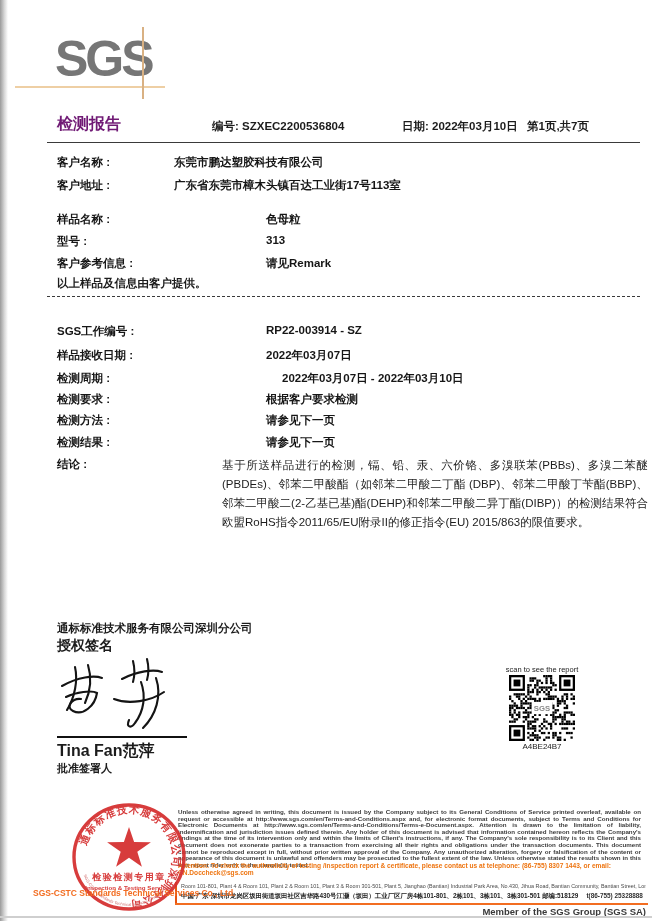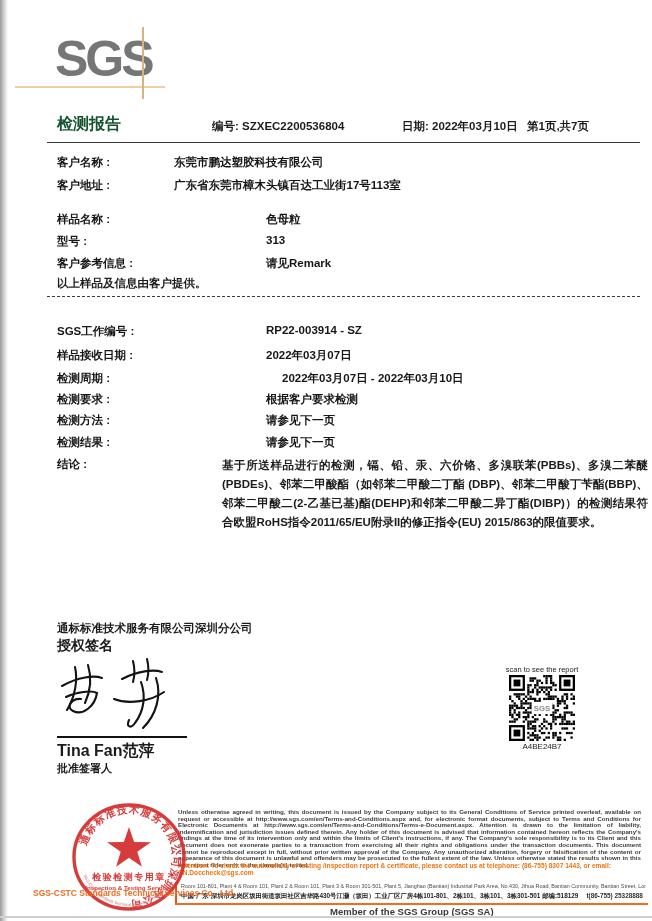--- a/index.html
+++ b/index.html
@@ -8,31 +8,31 @@
   .abs{position:absolute;}
   .edge{left:0;top:0;width:8px;height:921px;background:linear-gradient(90deg,#9a9a9a,#d7d7d7 55%,#ffffff);}
   .bottom-edge{left:0;top:916px;width:652px;height:2px;background:#cfcfcf;}
 
   
   .logo{left:55px;top:34px;font-size:50px;font-weight:bold;color:#767676;letter-spacing:-3px;line-height:1;}
   .tan-h{left:15px;top:86px;width:150px;height:2px;background:#eecfa4;}
   .tan-v{left:142px;top:27px;width:2px;height:72px;background:#d9b183;}
 
   
-  .hdr-title{left:57px;top:114px;font-size:16px;font-weight:bold;color:#14532d;}
+  .hdr-title{left:57px;top:114px;font-size:16px;font-weight:bold;color:#701a75;}
   .hdr-no{left:204px;top:119px;font-size:11.5px;font-weight:bold;padding-left:8px;}
   .hdr-date{left:402px;top:119px;font-size:11.5px;font-weight:bold;}
   .hdr-page{left:527px;top:119px;font-size:11.5px;font-weight:bold;}
   .rule{left:47px;top:142px;width:593px;height:1px;background:#3a3a3a;}
   .dashed{left:47px;top:296px;width:593px;height:0;border-top:1.5px dashed #3a3a3a;}
 
   .lbl{position:absolute;left:57px;font-size:11.5px;font-weight:600;color:#161616;}
   .val{position:absolute;font-size:11.5px;font-weight:600;color:#161616;margin-left:44px;}
   .note{left:57px;top:276px;font-size:11.5px;font-weight:600;}
-  .concl{left:222px;top:456px;width:426px;font-size:11.5px;font-weight:700;line-height:19px;text-align:justify;}
+  .concl{left:222px;top:456px;width:426px;font-size:11.5px;font-weight:400;line-height:19px;text-align:justify;}
 
   
   .sig-co{left:57px;top:621px;font-size:11.5px;font-weight:600;}
   .sig-auth{left:57px;top:637px;font-size:14px;font-weight:600;}
   .sig-svg{left:50px;top:652px;}
   .sig-line{left:57px;top:736px;width:130px;height:2px;background:#111;}
   .sig-name{left:57px;top:741px;font-size:16px;font-weight:600;}
   .sig-role{left:57px;top:761px;font-size:11px;font-weight:600;}
 
   
@@ -47,21 +47,21 @@
 
   
   .legal{left:178px;top:809px;width:463px;font-size:6.2px;line-height:6.6px;color:#3b3b3b;
          text-align:justify;font-weight:bold;}
   .attn{left:178px;top:862px;width:463px;font-size:6.6px;line-height:7.4px;color:#ee7511;font-weight:bold;text-align:left;}
   .addr-sep{left:175px;top:882px;width:2px;height:21px;background:#e8540f;}
   .addr1{left:181px;top:883px;width:465px;font-size:5.4px;color:#4a4a4a;white-space:nowrap;overflow:hidden;display:flex;gap:6px;}
   .addr2{left:181px;top:892px;width:465px;font-size:6.4px;color:#222;font-weight:bold;white-space:nowrap;overflow:hidden;display:flex;gap:8px;}
   .addr2 .tel,.addr2 .mail{font-weight:bold;color:#333;}
   .foot-rule{left:175px;top:903px;width:473px;height:2px;background:#f26d21;}
-  .member{left:330px;top:906px;width:316px;text-align:left;font-size:9.5px;font-weight:600;color:#3a3a3a;}
+  .member{left:330px;top:906px;width:316px;text-align:right;font-size:9.5px;font-weight:600;color:#3a3a3a;}
 </style>
 </head>
 <body>
 
 <div class="page">
   <div class="abs edge"></div>
 
   <div class="abs logo">SGS</div>
   <div class="abs tan-h"></div>
   <div class="abs tan-v"></div>

